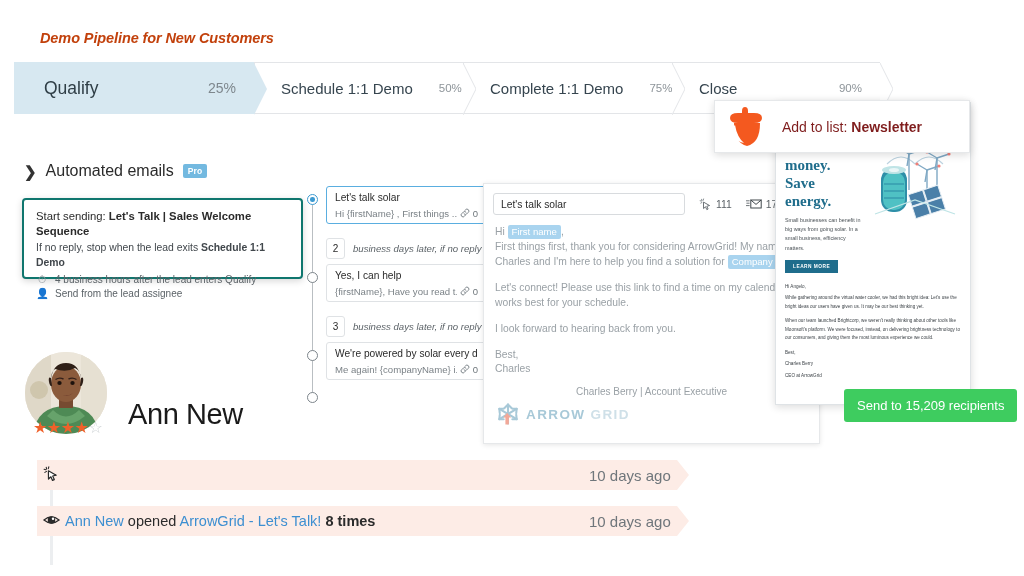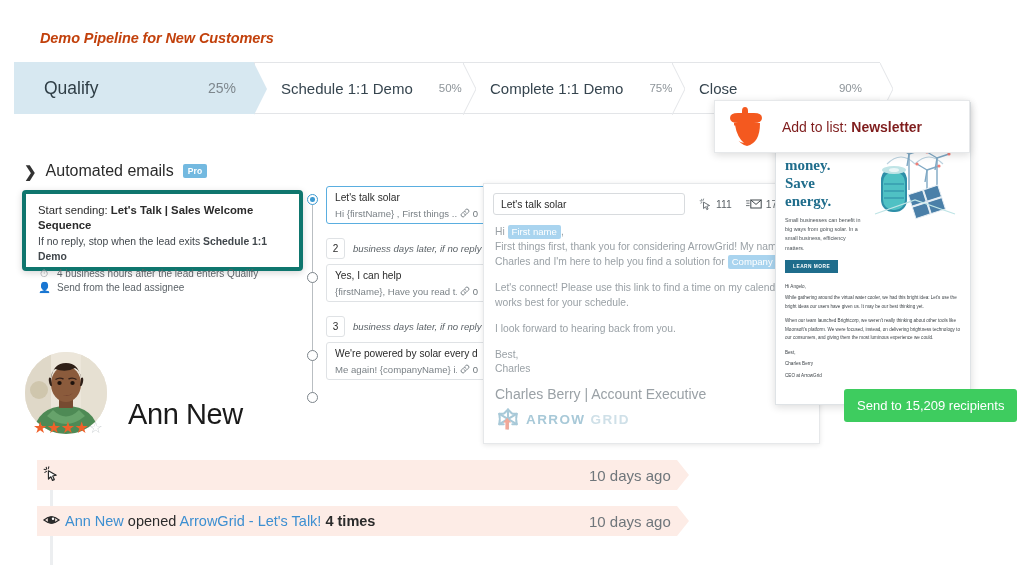--- a/index.html
+++ b/index.html
@@ -65,24 +65,24 @@
   .auto-head .lbl { font-size: 16px; color: #2b2b2b; }
   .badge-pro {
     background: #73b9e0; color: #ffffff;
     font-size: 8.5px; font-weight: bold;
     padding: 2px 5px 2px 5px; border-radius: 2px;
     letter-spacing: .2px;
   }
 
   
   .seq-card {
-    position: absolute; left: 22px; top: 190px;
+    position: absolute; left: 22px; top: 198px;
     width: 281px; height: 81px;
     background: #ffffff;
-    border: 4px solid #0f766e;
+    border: 2px solid #0f766e;
     border-radius: 4px;
     box-shadow: 0 2px 7px rgba(0,0,0,.16);
     padding: 9px 12px 8px 12px;
   }
   .seq-card .l1 { font-size: 11.3px; color: #2b2b2b; line-height: 1.35; }
   .seq-card .l1 b { font-weight: bold; }
   .seq-card .l2 { font-size: 10.4px; color: #41474c; line-height: 1.5; }
   .seq-card .l2 b { font-weight: bold; }
   .seq-card .row { display: flex; align-items: center; gap: 7px; margin-top: 3px; }
   .seq-card .row .ico { width: 12px; color: #8d9499; font-size: 10.5px; text-align: center; line-height: 1; }
@@ -152,21 +152,21 @@
   }
   .pv-stats { display: flex; align-items: center; gap: 5px; margin-left: 14px; }
   .pv-stats .st { display: flex; align-items: center; gap: 4px; }
   .pv-stats .v { font-size: 10.4px; color: #5b6267; }
   .pv-body { padding: 10px 11px 0 11px; }
   .pv-body p { font-size: 10.3px; color: #9aa1a6; line-height: 1.45; margin-bottom: 11px; }
   .tok {
     background: #a9d4ef; color: #ffffff; border-radius: 2px;
     padding: 1px 4px; font-size: 9.6px; display:inline-block; line-height:1.25;
   }
-  .sig-name { font-size: 14px; color: #9aa1a6; margin-bottom: 4px; }
+  .sig-name { font-size: 10px; color: #9aa1a6; margin-bottom: 4px; text-align: center; }
   .ag-logo { display: flex; align-items: center; gap: 5px; margin-top: 2px; }
   .ag-logo .w1 { font-size: 13.5px; letter-spacing: 1.4px; color: #a8c9d8; font-weight: bold; }
   .ag-logo .w2 { font-size: 13.5px; letter-spacing: 1.4px; color: #cfe0e8; font-weight: bold; }
 
   
   .news-panel {
     position: absolute; left: 775px; top: 102px;
     width: 196px; height: 303px;
     background: #ffffff;
     border: 1px solid #dfe3e6;
@@ -596,17 +596,17 @@
         </svg>
     </div>
     <div class="act-ico">
       <svg width="17" height="14" viewBox="0 0 18 14">
         <path d="M1 7 q8 -6.5 16 0 q-8 6.5 -16 0 Z" fill="none" stroke="#2b2b2b" stroke-width="1.3"></path>
         <circle cx="9" cy="7" r="4" fill="#2b2b2b"></circle>
         <circle cx="10.6" cy="5.6" r="1.3" fill="#ffffff"></circle>
       </svg>
     </div>
     <div class="act-txt">
-      <span class="lnk">Ann New</span><span> opened </span><span class="lnk">ArrowGrid - Let's Talk!</span><span class="bd"> 4 times</span>
+      <span class="lnk">Ann New</span><span> opened </span><span class="lnk">ArrowGrid - Let's Talk!</span><span class="bd"> 8 times</span>
     </div>
     <div class="act-time" style="left:552px">10 days ago</div>
   </div>
 </div>
 
 </body></html>

